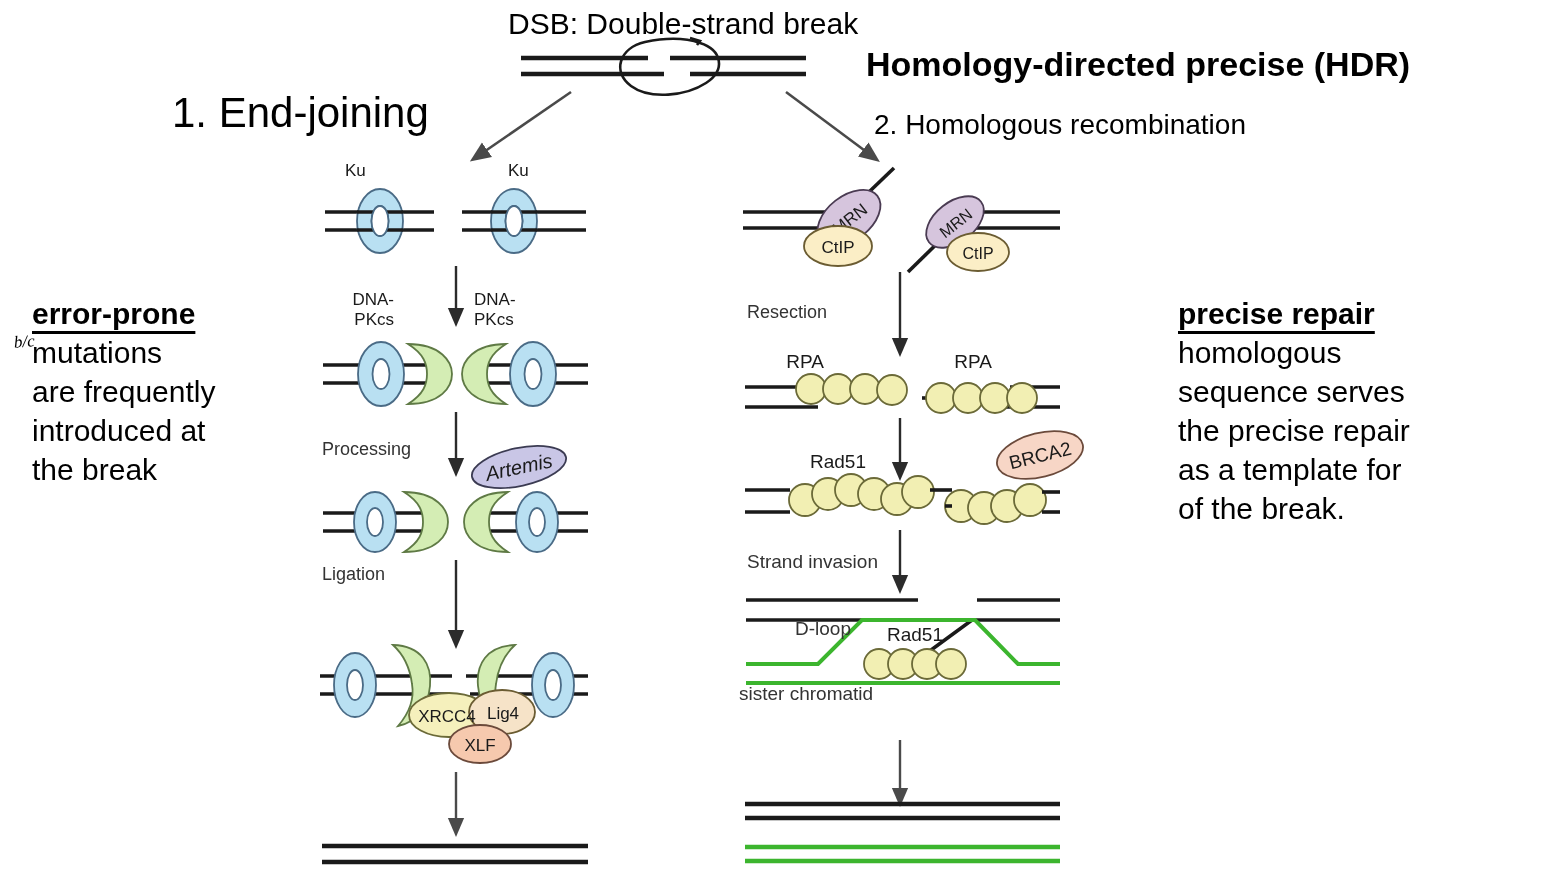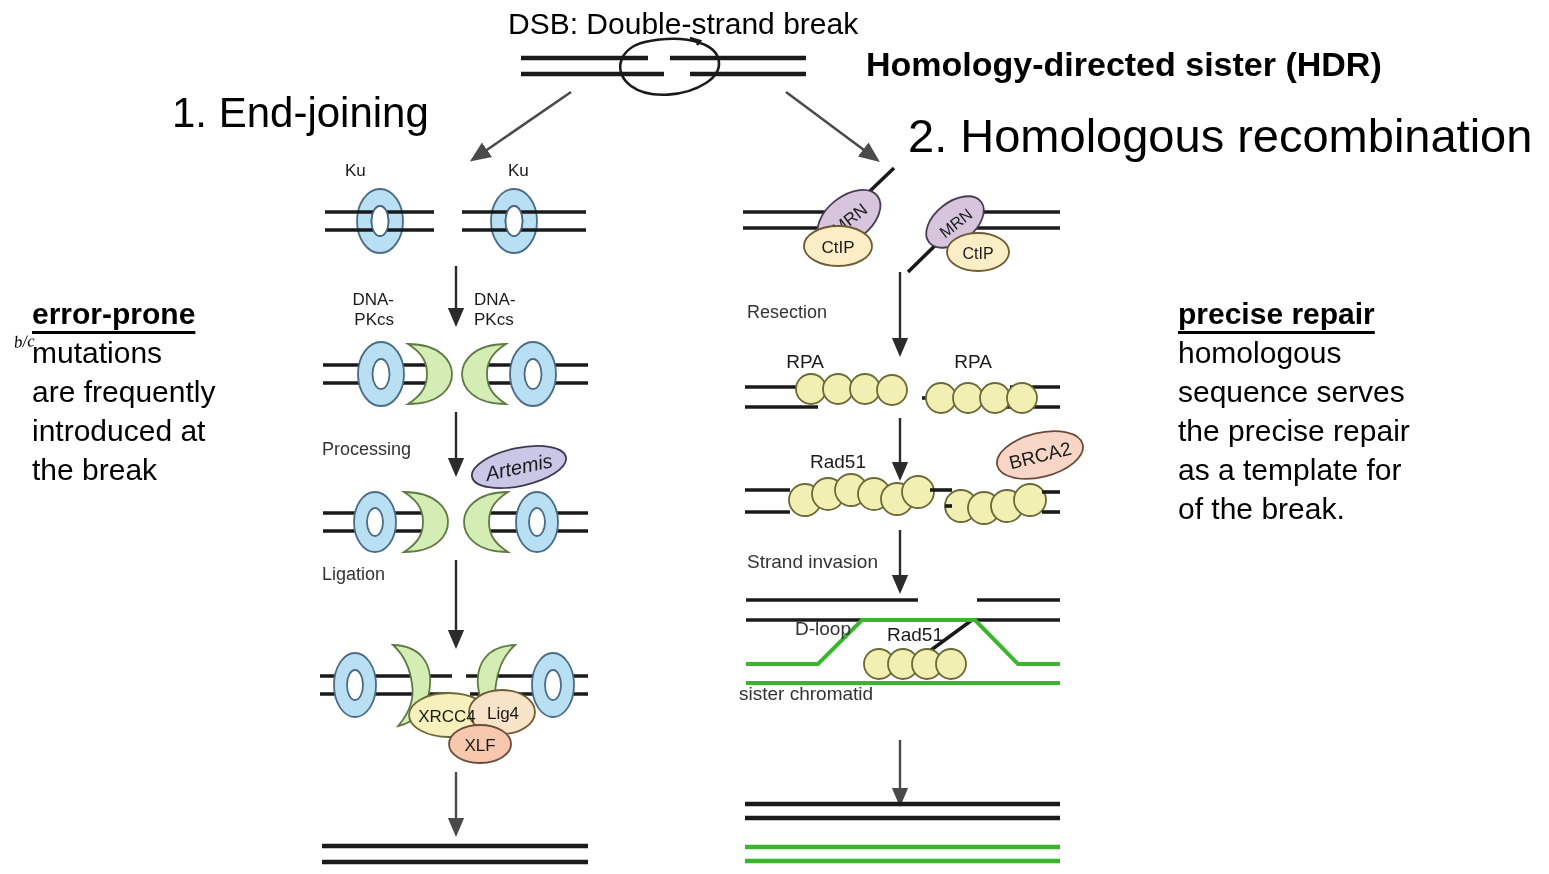--- a/index.html
+++ b/index.html
@@ -10,40 +10,40 @@
     color:#000;
   }
   .abs{position:absolute;}
   svg{display:block;}
   #root{position:absolute;left:0;top:0;width:1549px;height:838px;}
 
   .txt{position:absolute;white-space:pre;line-height:1.18;}
   .hdr-dsb{font-size:30px;left:508px;top:6px;}
   .hdr-ej{font-size:42px;left:172px;top:88px;text-align:right;}
   .hdr-hdr{font-size:34px;font-weight:bold;left:866px;top:44px;}
-  .hdr-hr{font-size:47px;left:874px;top:108px;margin-left:34px;}
+  .hdr-hr{font-size:28px;left:874px;top:108px;}
 
   .side{position:absolute;font-size:30px;line-height:1.30;}
   .side-title{font-weight:bold;font-size:30px;text-decoration:underline;
                text-underline-offset:7px;text-decoration-thickness:3px;}
   .left-block{left:32px;top:294px;width:290px;}
   .right-block{left:1178px;top:294px;width:350px;}
   .bc{position:absolute;left:14px;top:332px;font-size:17px;
       font-family:"Liberation Serif","DejaVu Serif",serif;font-style:italic;
       transform:rotate(-4deg);}
   .body-txt{font-size:30px;line-height:1.30;}
 </style>
 </head>
 <body>
 
 <div id="root">
 
   <div class="txt hdr-dsb">DSB: Double-strand break</div>
   <div class="txt hdr-ej">1. End-joining</div>
-  <div class="txt hdr-hdr">Homology-directed sister (HDR)</div>
+  <div class="txt hdr-hdr">Homology-directed precise (HDR)</div>
   <div class="txt hdr-hr">2. Homologous recombination</div>
 
   <div class="side left-block">
     <div class="side-title">error-prone</div>
     <div class="body-txt">
         <div>mutations</div>
         <div>are frequently</div>
         <div>introduced at</div>
         <div>the break</div>
       </div>

